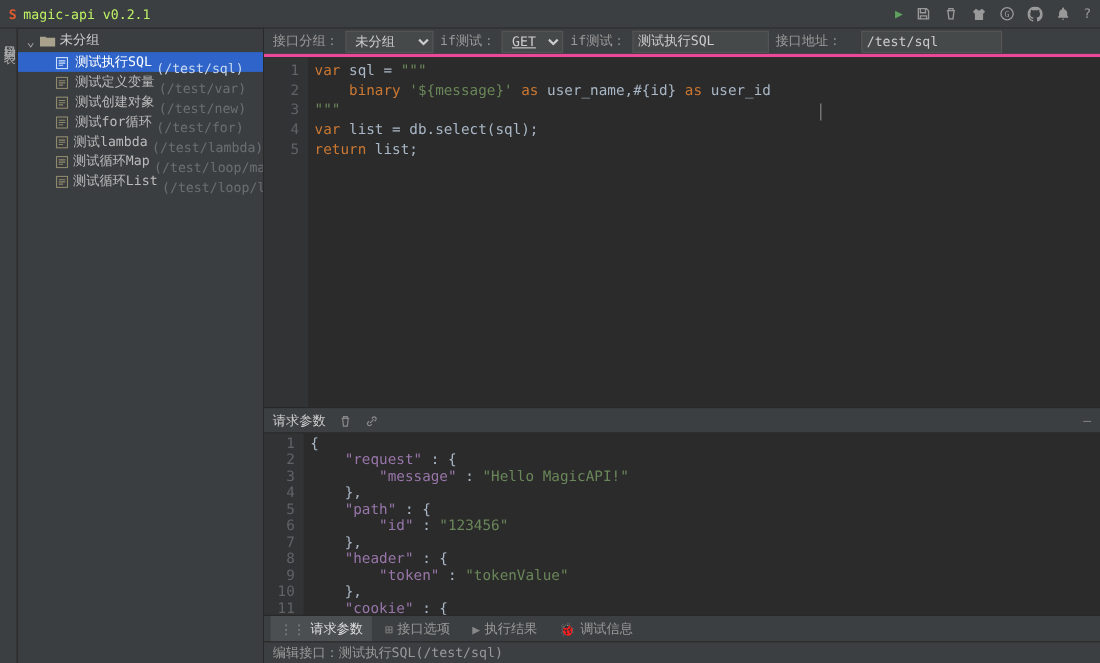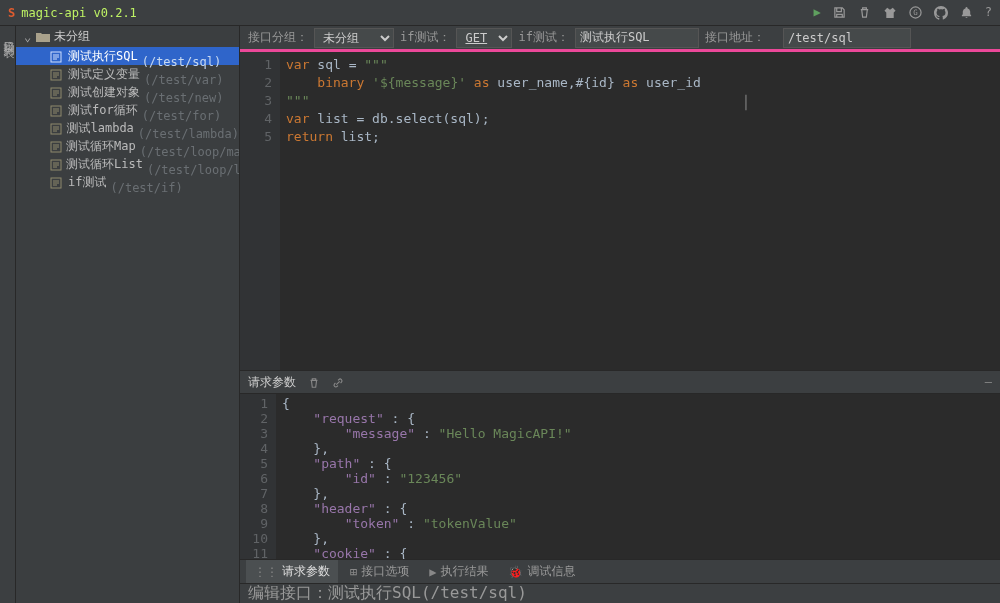--- a/index.html
+++ b/index.html
@@ -125,21 +125,21 @@
   display: flex; align-items: center; padding: 0 6px; gap: 4px;
   border-top: 1px solid #282828;
 }
 .btab { display: flex; align-items: center; padding: 0 8px; color: #999; cursor: pointer; height: 24px; }
 .btab.active { background: #4b4f51; color: #ddd; }
 .btab .ti { margin-right: 4px; color: #888; }
 
 .statusbar {
   height: 20px; background: #3c3f41;
   display: flex; align-items: center;
-  padding: 0 8px; color: #999; font-size: 16px;
+  padding: 0 8px; color: #999; font-size: 12px;
   border-top: 1px solid #282828;
 }
 svg { display: inline-block; vertical-align: middle; }
 </style>
 </head>
 <body>
 
 <div class="titlebar">
   <span class="logo">S</span>
   <span class="title">magic-api v0.2.1</span>
@@ -242,28 +242,20 @@
           <span>测试循环Map</span>
           <span class="path">(/test/loop/map)</span>
         </div>
         <div class="tree-item">
           <span class="ico"><svg width="12" height="12" viewBox="0 0 12 12">
               <rect x="1" y="1" width="10" height="10" fill="none" stroke="#8f896c" stroke-width="1"></rect>
               <path d="M3 4h6M3 6h6M3 8h4" stroke="#8f896c" stroke-width="1"></path>
             </svg></span>
           <span>测试循环List</span>
           <span class="path">(/test/loop/list)</span>
-        </div>
-        <div class="tree-item">
-          <span class="ico"><svg width="12" height="12" viewBox="0 0 12 12">
-              <rect x="1" y="1" width="10" height="10" fill="none" stroke="#8f896c" stroke-width="1"></rect>
-              <path d="M3 4h6M3 6h6M3 8h4" stroke="#8f896c" stroke-width="1"></path>
-            </svg></span>
-          <span>if测试</span>
-          <span class="path">(/test/if)</span>
         </div>
       </div>
   </div>
 
   <div class="center-col">
     <div class="toolbar">
       <span class="lbl">接口分组：</span>
       <select><option>未分组</option></select>
       <span class="lbl">if测试：</span>
       <select class="sel-method"><option>GET</option></select>

